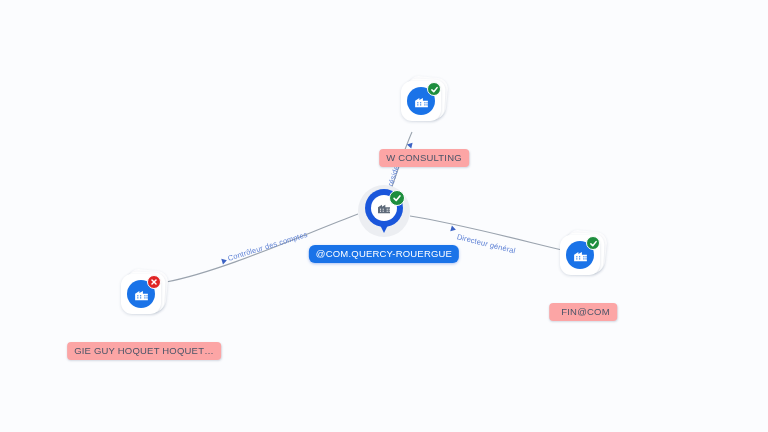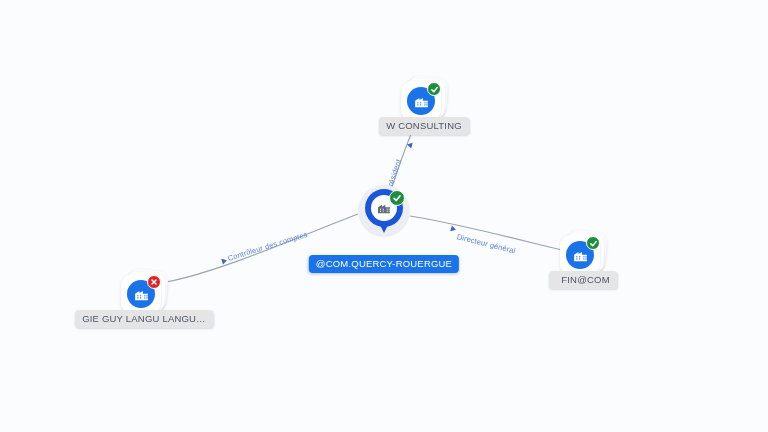--- a/index.html
+++ b/index.html
@@ -143,23 +143,24 @@
     position: absolute;
     transform: translateX(-50%);
     white-space: nowrap;
     font-size: 9.5px;
     letter-spacing: 0.2px;
     padding: 3px 7px 4px;
     border-radius: 4px;
     box-sizing: border-box;
   }
   .node-label.plain {
-    background: #e5e5e5;
+    background: #fca5a5;
     color: #4a5568;
     box-shadow: 0 1px 2px rgba(40,60,100,0.18);
+    margin-top: 32px;
   }
   .node-label.primary {
     background: #1a73e8;
     color: #ffffff;
     box-shadow: 0 1px 3px rgba(26,86,219,0.35);
   }
 
   
   .edge-label {
     position: absolute;
@@ -241,21 +242,21 @@
           <rect x="6" y="16" width="1.6" height="1.6" fill="#ffffff"></rect>
           <rect x="10" y="16" width="1.6" height="1.6" fill="#ffffff"></rect>
         </svg>
       </div>
       <div class="badge ok">
         <svg width="10" height="10" viewBox="0 0 24 24" fill="none" stroke="#ffffff" stroke-width="4" stroke-linecap="round" stroke-linejoin="round">
           <polyline points="5,13 10,18 19,7"></polyline>
         </svg>
       </div>
     </div>
-    <div class="node-label primary" style="left:0px; top:44px;">@COM.QUERCY-ROUERGUE</div>
+    <div class="node-label primary" style="left:0px; top:34px;border-radius:6px;">@COM.QUERCY-ROUERGUE</div>
   </div>
 
   <div class="node" style="left:144px; top:292px;">
     <div class="card-stack">
       <div class="sheet s3"></div>
       <div class="sheet s2"></div>
       <div class="sheet s1"></div>
       <div class="disc">
         <svg width="17" height="17" viewBox="0 0 24 24" fill="#ffffff">
           <path d="M3 20V11l6-4v3l5-3v4h7v9H3z" fill="#ffffff"></path>
@@ -269,21 +270,21 @@
           <rect x="10" y="16" width="1.6" height="1.6" fill="#1a73e8"></rect>
         </svg>
       </div>
       <div class="badge err">
         <svg width="8" height="8" viewBox="0 0 24 24" fill="none" stroke="#ffffff" stroke-width="4.5" stroke-linecap="round">
           <line x1="6" y1="6" x2="18" y2="18"></line>
           <line x1="18" y1="6" x2="6" y2="18"></line>
         </svg>
       </div>
     </div>
-    <div class="node-label plain" style="left:0px; top:18px;">GIE GUY LANGU LANGU…</div>
+    <div class="node-label plain" style="left:0px; top:18px;">GIE GUY HOQUET HOQUET…</div>
   </div>
 
   <div class="node" style="left:583px; top:253px;">
     <div class="card-stack">
       <div class="sheet s3"></div>
       <div class="sheet s2"></div>
       <div class="sheet s1"></div>
       <div class="disc">
         <svg width="17" height="17" viewBox="0 0 24 24" fill="#ffffff">
           <path d="M3 20V11l6-4v3l5-3v4h7v9H3z" fill="#ffffff"></path>

